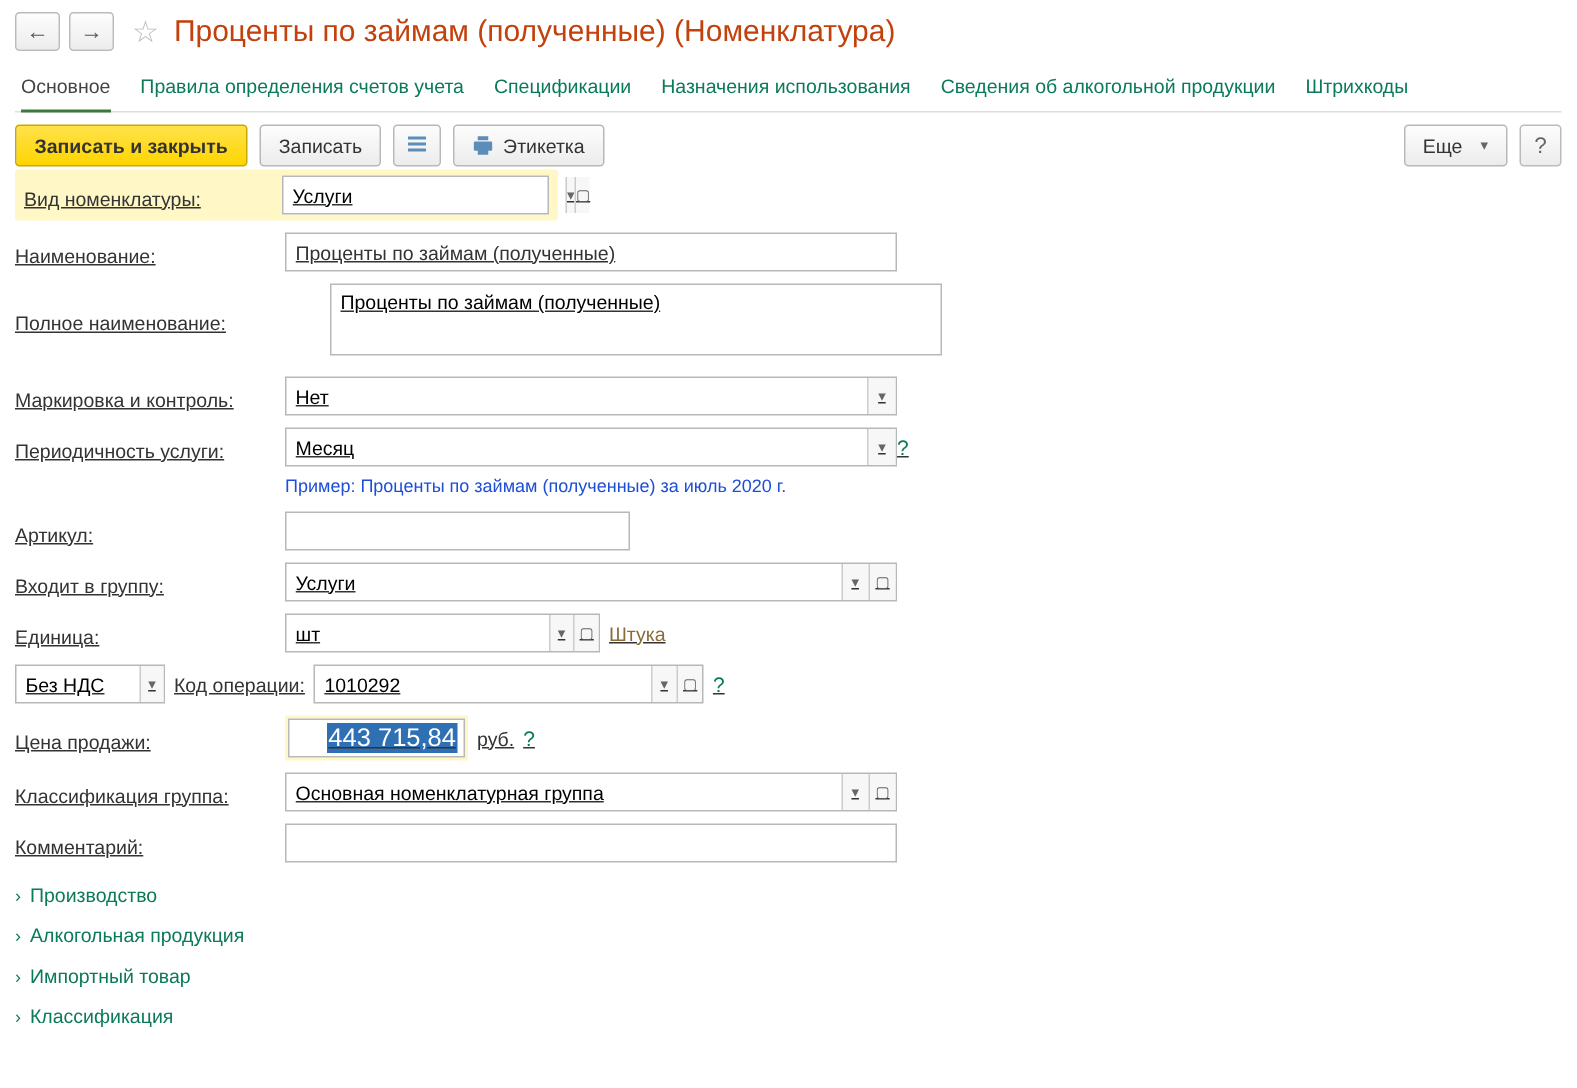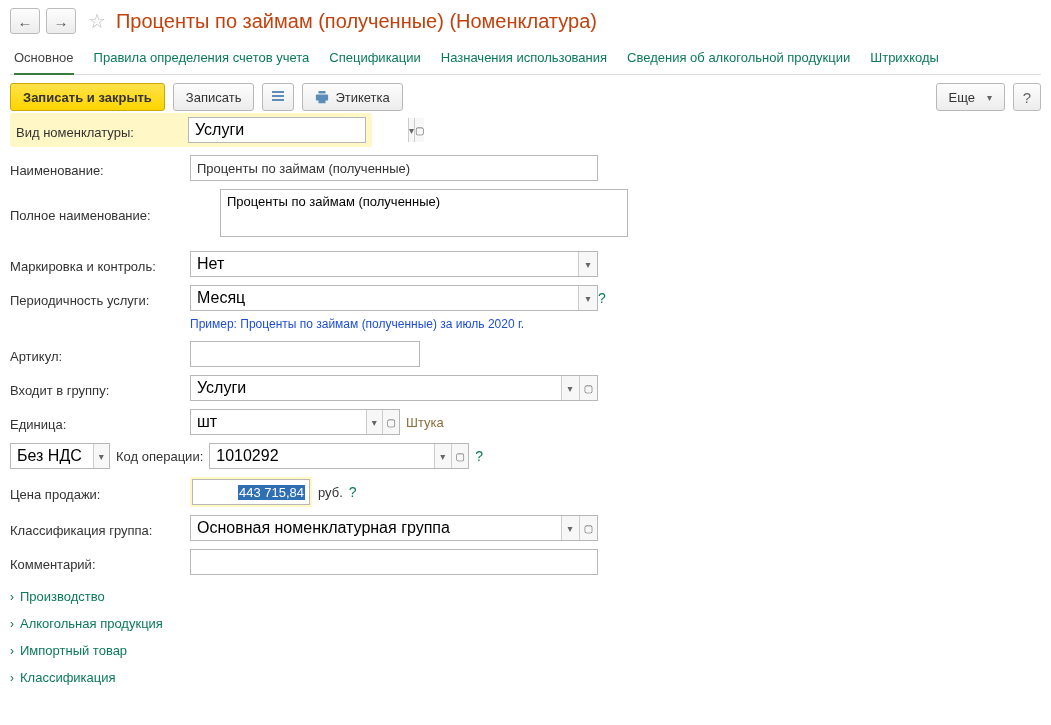--- a/index.html
+++ b/index.html
@@ -94,20 +94,21 @@
     display:inline-flex;align-items:center;justify-content:center;
     cursor:pointer;color:#666;font-size:15px;
   }
 
   .form { max-width: 880px; }
   .form-row {
     display: flex;
     align-items: center;
     margin-bottom: 8px;
     min-height: 26px;
+    text-decoration: underline;
   }
   .form-row.top { align-items: center; gap: 30px; }
   .label {
     width: 180px;
     flex-shrink: 0;
     padding-top: 4px;
     color: #333;
   }
   .field-wrap { display: flex; align-items: center; gap: 6px; flex-wrap: wrap; }
   .input {
@@ -130,21 +131,21 @@
   .combo {
     display: inline-flex;
     height: 26px;
     border: 1px solid #b8b8b8;
     background: #fff;
   }
   .combo input {
     border: none;
     outline: none;
     padding: 0 6px;
-    font-size: 16px;
+    font-size: 13px;
     background: transparent;
     font-family: inherit;
   }
   .combo .cbtn {
     width: 20px;
     border-left: 1px solid #ccc;
     display: inline-flex;
     align-items: center;
     justify-content: center;
     color: #666;
@@ -177,21 +178,21 @@
     display: inline-flex;
     align-items: center;
   }
   .price-input {
     height: 26px;
     border: 1px solid #b8b8b8;
     width: 118px;
     text-align: right;
     padding: 0 4px;
     background: #fff;
-    font-size: 13px;
+    font-size: 17px;
   }
   .price-input .sel {
     background: #2f6fb3;
     color: #fff;
     padding: 0 1px;
   }
   .expander {
     display: flex;
     align-items: center;
     gap: 6px;

